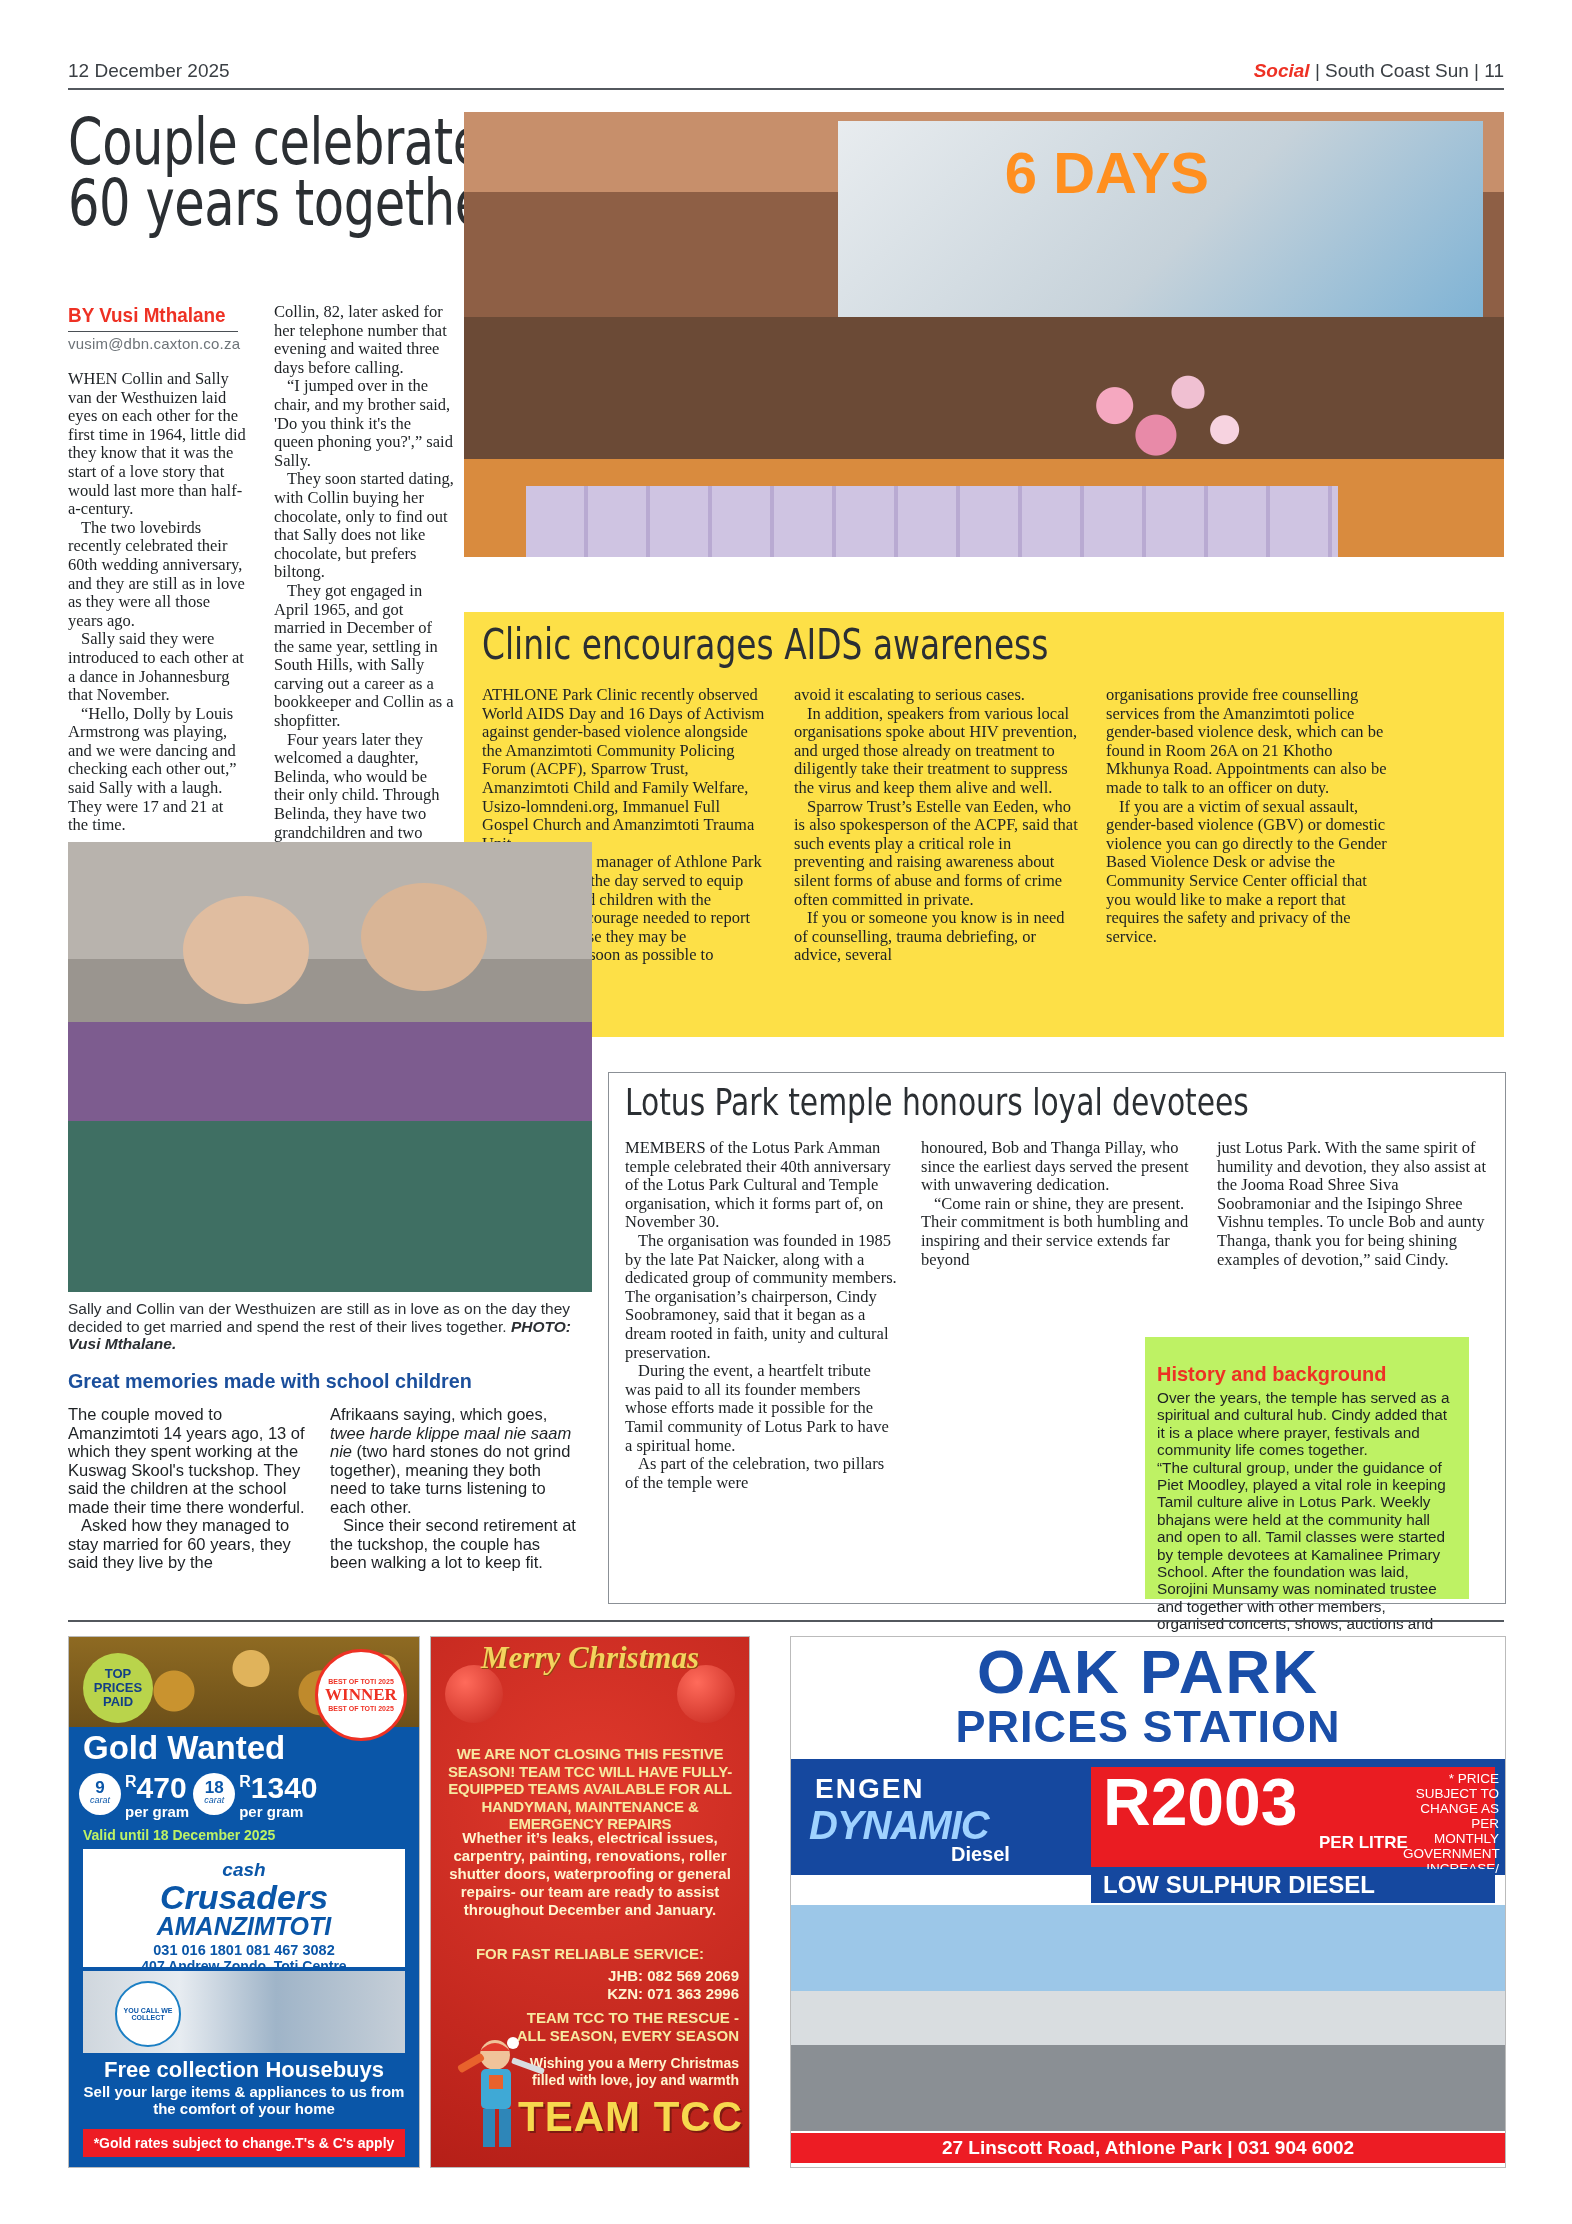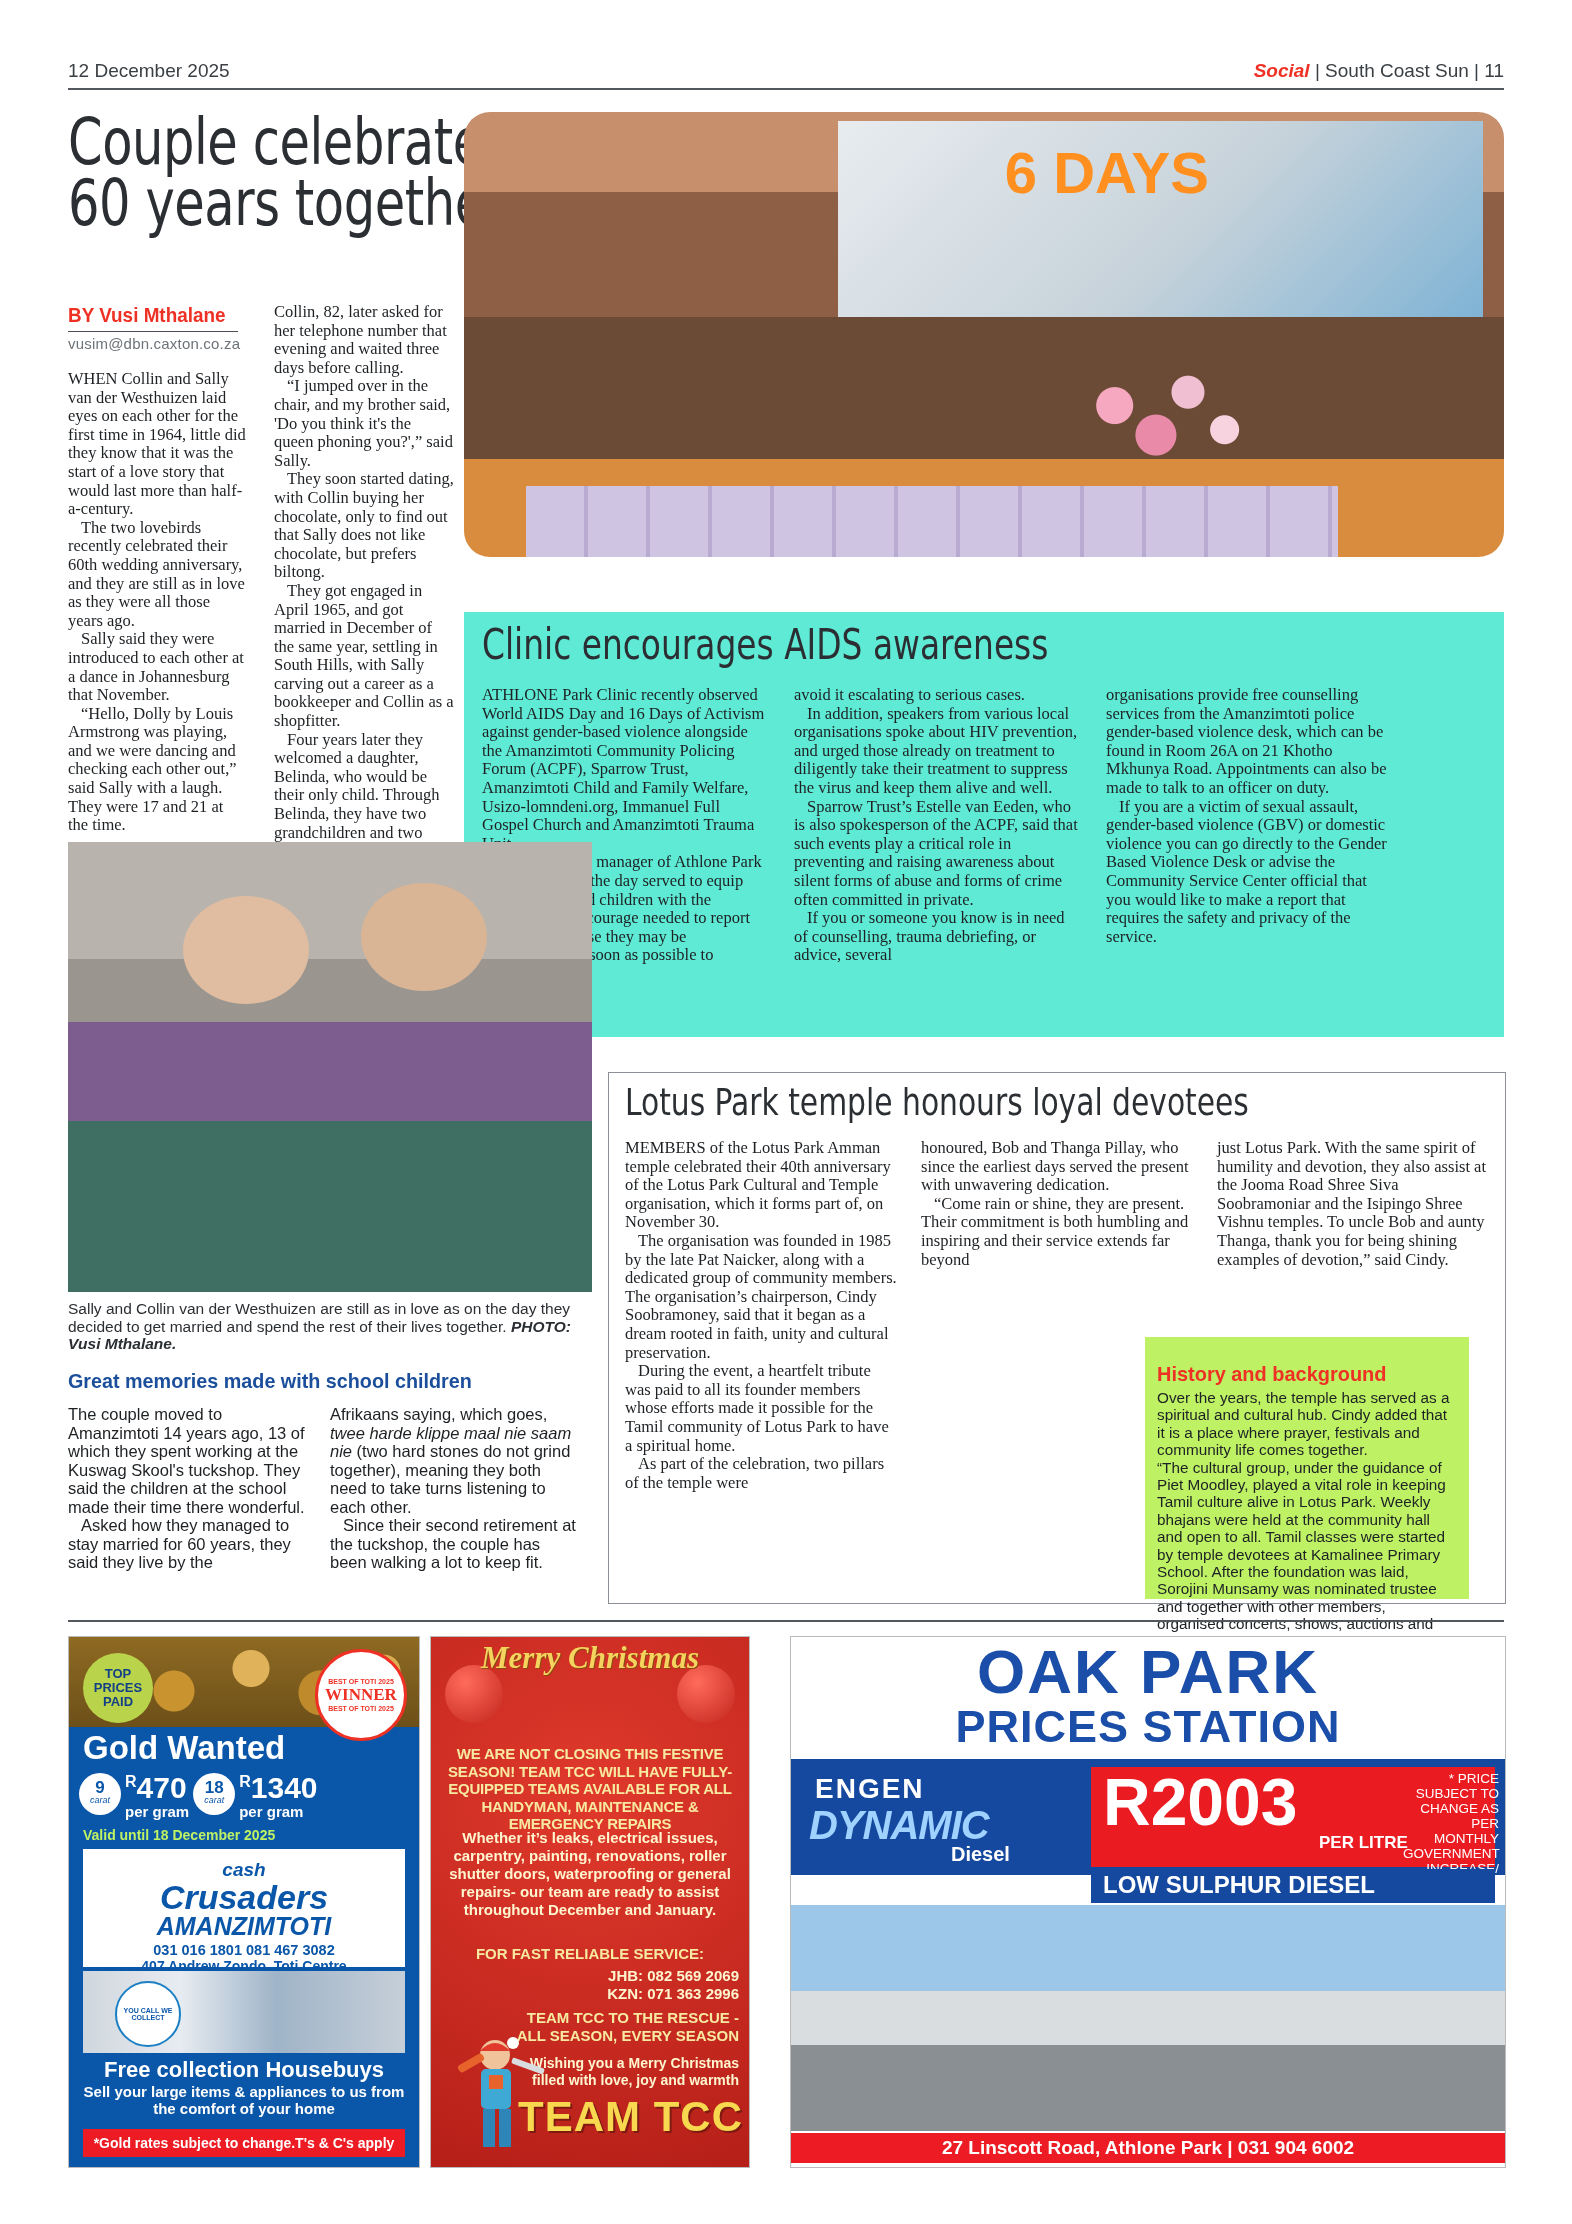--- a/index.html
+++ b/index.html
@@ -32,27 +32,27 @@
 
   .serif{font-family:"Liberation Serif","DejaVu Serif",serif;}
   .col-text{font-size:16.5px;line-height:18.6px;color:#1d2124;text-align:left;}
   .col-text p{margin:0;text-indent:13px;}
   .col-text p.noind{text-indent:0;}
 
   .story1-c1{position:absolute;left:68px;top:370px;width:178px;}
   .story1-c2{position:absolute;left:274px;top:303px;width:180px;}
 
   
-  .photo-top{position:absolute;left:464px;top:112px;width:1040px;height:445px;overflow:hidden;border-radius:26px;}
+  .photo-top{position:absolute;left:464px;top:112px;width:1040px;height:445px;overflow:hidden;}
   .cap{font-size:15.5px;line-height:17.5px;color:#2b2f33;}
   .cap i{font-style:italic;font-weight:bold;}
   .cap-top{position:absolute;left:464px;top:570px;width:1030px;margin-top:40px;}
 
   
-  .aids-box{position:absolute;left:464px;top:612px;width:1040px;height:425px;background:#5eead4;}
+  .aids-box{position:absolute;left:464px;top:612px;width:1040px;height:425px;background:#fde047;}
   .cond-head{font-family:"Liberation Sans Narrow","DejaVu Sans Condensed","Liberation Sans",sans-serif;
     font-weight:400;color:#2b2f33;transform-origin:left top;}
   .aids-head{position:absolute;left:18px;top:10px;font-size:42px;line-height:46px;transform:scaleX(0.87);}
   .aids-cols{position:absolute;left:18px;top:74px;width:1000px;display:flex;gap:24px;}
   .aids-cols > div{width:288px;}
 
   
   .photo-couple{position:absolute;left:68px;top:842px;width:524px;height:450px;overflow:hidden;}
   .cap-couple{position:absolute;left:68px;top:1300px;width:520px;}
 

